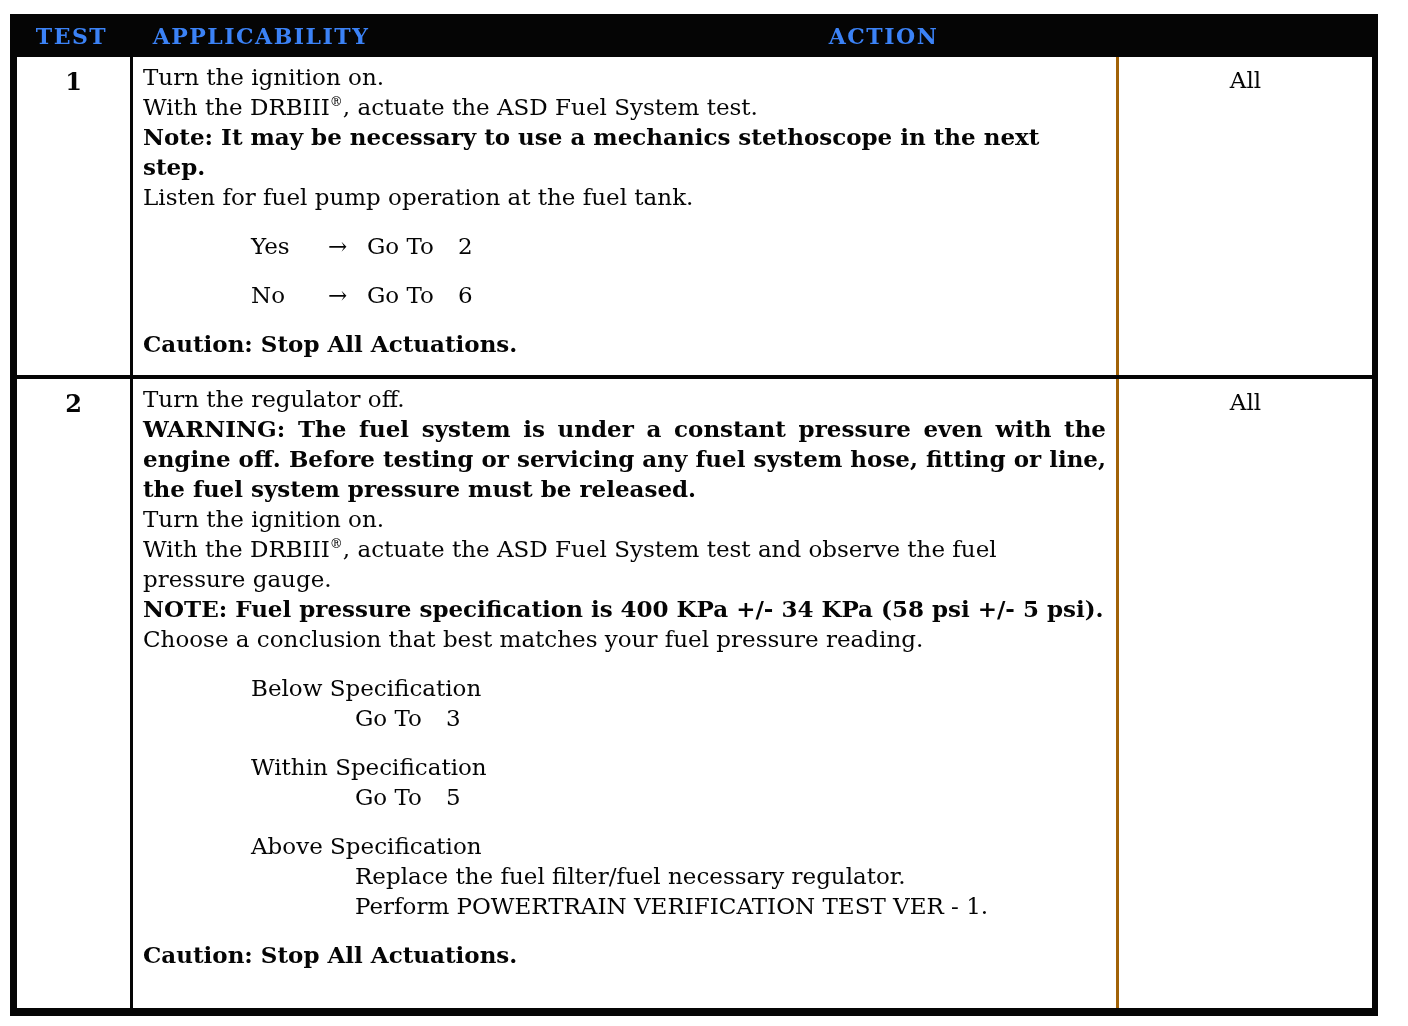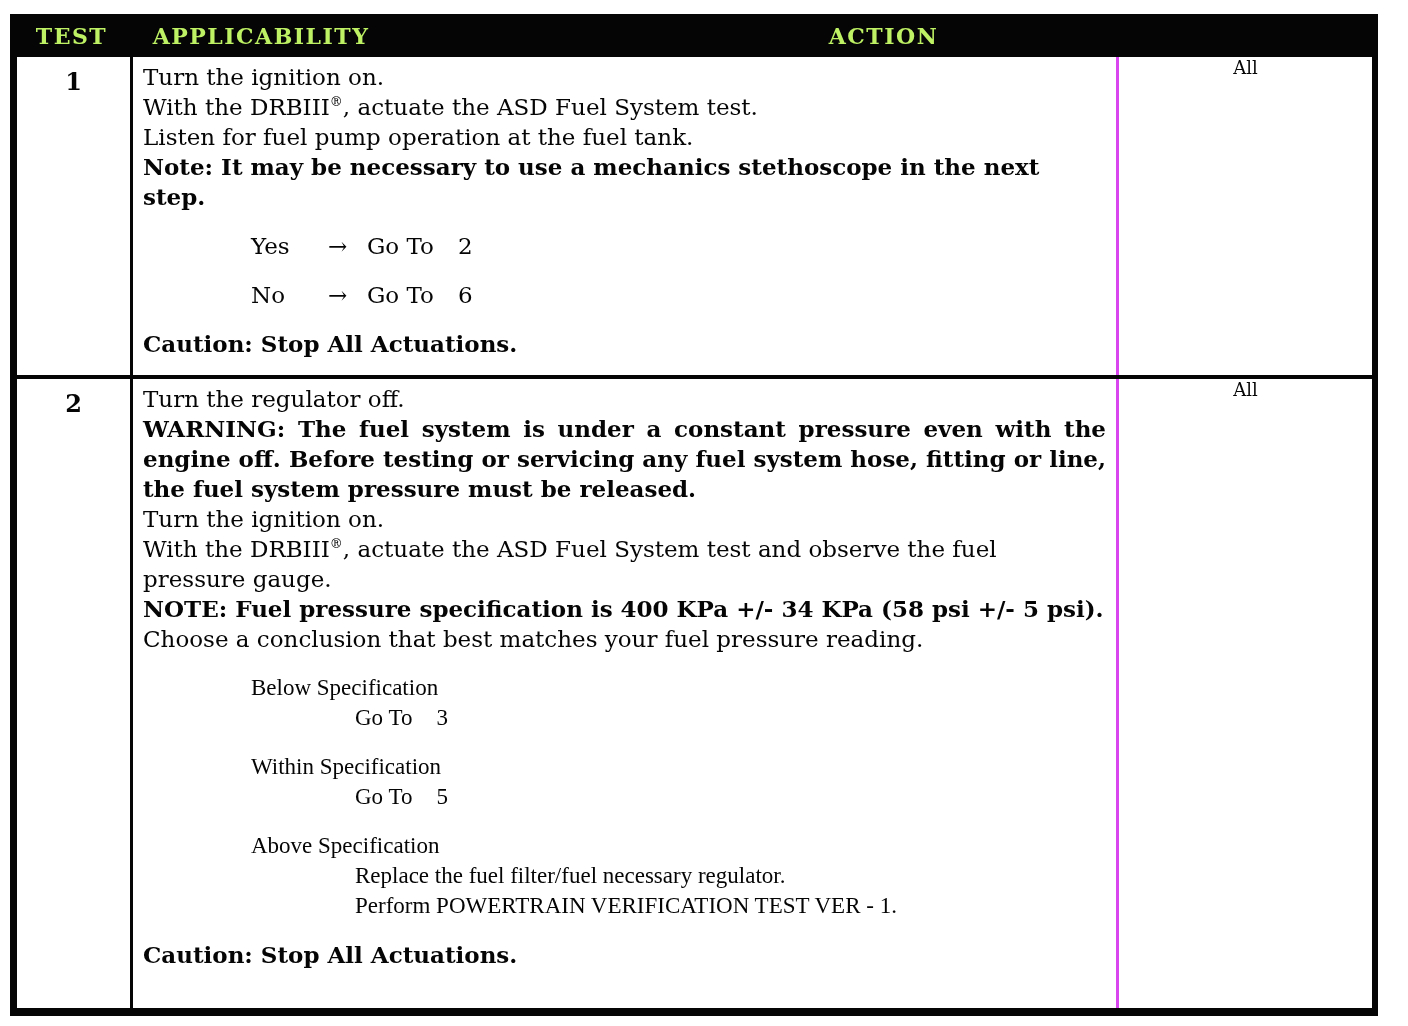--- a/index.html
+++ b/index.html
@@ -18,21 +18,21 @@
   .doc-table {
     position:absolute;
     left:10px; top:14px;
     width:1368px;
   }
   
   .thead {
     display:flex;
     height:43px;
     background:#050505;
-    color:#bef264;
+    color:#3b82f6;
     align-items:center;
     font-weight:bold;
     font-size:22px;
     letter-spacing:1.5px;
   }
   .th { text-align:center; }
   .th-test  { width:123px; }
   .th-action{ width:989px; }
   .th-app   { flex:1; }
   
@@ -49,45 +49,46 @@
   .td-test {
     width:116px;
     border-right:3px solid #050505;
     text-align:center;
     font-size:24px;
     font-weight:bold;
     padding-top:10px;
   }
   .td-action {
     width:986px;
-    border-right:3px solid #d946ef;
+    border-right:3px solid #a16207;
     padding:5px 10px 0 10px;
     font-size:23px;
   }
   .td-app {
     flex:1;
     text-align:center;
-    font-size:18px;
+    font-size:23px;
+    padding-top:10px;
   }
   .line { line-height:30px; }
   .bold { font-weight:bold; }
   .warning { text-align:justify; }
   .reg-mark { font-size:13px; vertical-align:super; line-height:0; }
   
   .answer-row {
     display:flex;
     line-height:30px;
     margin-top:19px;
     padding-left:108px;
   }
   .ans-label { width:77px; }
   .ans-arrow { width:39px; }
   .ans-target { margin-left:24px; }
   
-  .conclusion { margin-top:19px;font-family:Liberation Serif, serif; }
+  .conclusion { margin-top:19px; }
   .conclusion .c-label { line-height:30px; margin-left:108px; }
   .conclusion .c-action { line-height:30px; margin-left:212px; }
   .c-goto-row { display:flex; }
   .caution { margin-top:19px; }
 </style>
 </head>
 <body>
 
 <div class="sheet">
   <div class="doc-table">
@@ -98,22 +99,22 @@
       <div class="th th-action">ACTION</div>
     </div>
 
     <div class="tbody">
 
       <div class="trow row1">
         <div class="td td-test">1</div>
         <div class="td td-action">
           <p class="line">Turn the ignition on.</p>
           <p class="line"><span>With the DRBIII</span><span class="reg-mark">®</span><span>, actuate the ASD Fuel System test.</span></p>
+          <p class="line bold">Note: It may be necessary to use a mechanics stethoscope in the next step.</p>
           <p class="line">Listen for fuel pump operation at the fuel tank.</p>
-          <p class="line bold">Note: It may be necessary to use a mechanics stethoscope in the next step.</p>
 
           <div class="answer-row">
             <span class="ans-label">Yes</span>
             <span class="ans-arrow">→</span>
             <span class="ans-goto">Go To</span>
             <span class="ans-target">2</span>
           </div>
           <div class="answer-row">
             <span class="ans-label">No</span>
             <span class="ans-arrow">→</span>

